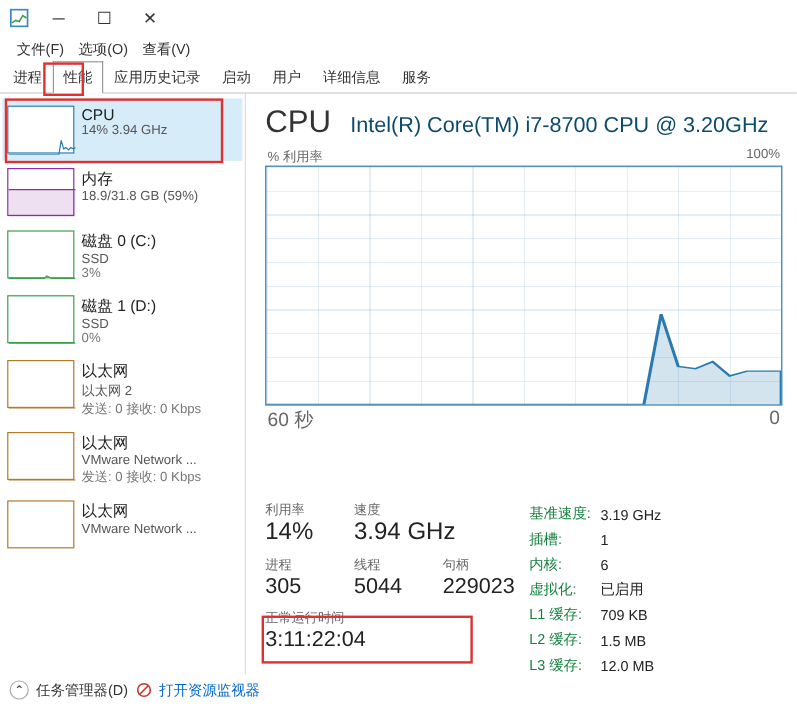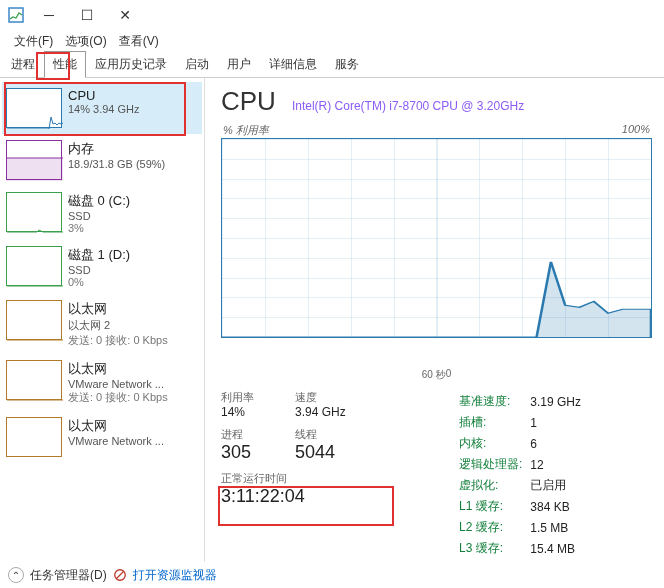--- a/index.html
+++ b/index.html
@@ -26,33 +26,33 @@
 .side-item.selected { background: #d6ecf8; }
 .thumb { width: 56px; height: 40px; border: 1px solid; flex-shrink: 0; position: relative; background: #fff; }
 .side-info .name { font-size: 13px; color: #222; }
 .side-info .sub { font-size: 11px; color: #555; }
 .side-info .sub2 { font-size: 11px; color: #777; }
 .highlight-cpu-item { position: absolute; left: 4px; top: 4px; width: 182px; height: 54px; border: 2px solid #e03030; pointer-events: none; }
 
 .detail { flex: 1; padding: 8px 12px 8px 16px; display: flex; flex-direction: column; position: relative; }
 .det-header { display: flex; align-items: baseline; gap: 16px; margin-bottom: 6px; }
 .det-header .big { font-size: 26px; font-weight: 300; }
-.det-header .model { font-size: 12px; color: #8b5cf6; flex: 1; }
-
-.chart-top { display: flex; justify-content: space-between; font-size: 11px; color: #666; padding: 0 2px; font-style: italic; }
+.det-header .model { font-size: 18px; color: #0c4a6e; flex: 1; }
+
+.chart-top { display: flex; justify-content: space-between; font-size: 11px; color: #666; padding: 0 2px; }
 .chart { width: 100%; height: 200px; border: 1px solid #2a7ab0; margin-bottom: 2px; position: relative; background-image: repeating-linear-gradient(to right, rgba(42,122,176,.13) 0, rgba(42,122,176,.13) 1px, transparent 1px, transparent 10%), repeating-linear-gradient(to bottom, rgba(42,122,176,.13) 0, rgba(42,122,176,.13) 1px, transparent 1px, transparent 10%); }
-.chart-bot { display: flex; justify-content: center; font-size: 10px; color: #666; padding: 0 2px; margin-bottom: 8px; margin-top: 28px; }
-
-.stats { display: flex; gap: 36px; }
+.chart-bot { display: flex; justify-content: space-between; font-size: 16px; color: #666; padding: 0 2px; margin-bottom: 8px; }
+
+.stats { display: flex; gap: 18px; margin-top: 48px; }
 .stats-left { width: 200px; position: relative; }
 .stat-row { display: flex; gap: 18px; margin-bottom: 8px; }
 .stat-block { min-width: 56px; }
 .stat-label { font-size: 11px; color: #666; }
 .stat-value { font-size: 18px; color: #222; }
-.stat-value.big { font-size: 12px; }
+.stat-value.big { font-size: 20px; }
 .uptime-label { font-size: 11px; color: #666; margin-top: 2px; }
 .uptime-val { font-size: 18px; color: #222; }
 .highlight-uptime { position: absolute; border: 2px solid #e03030; pointer-events: none; left: -3px; width: 176px; height: 40px; top: 96px; }
 
 .stats-right { font-size: 12px; }
 .stats-right table td { padding: 1px 6px 1px 0; font-size: 12px; color: #15803d; }
 .stats-right table td:last-child { color: #222; }
 
 .statusbar { height: 26px; display: flex; align-items: center; padding-left: 8px; gap: 6px; font-size: 12px; }
 .chevron { width: 16px; height: 16px; border: 1px solid #aaa; border-radius: 50%; display: flex; align-items: center; justify-content: center; font-size: 10px; }
@@ -216,20 +216,24 @@
         </div>
         <div class="stat-row">
           <div class="stat-block">
             <div class="stat-label">进程</div>
             <div class="stat-value">305</div>
           </div>
           <div class="stat-block">
             <div class="stat-label">线程</div>
             <div class="stat-value">5044</div>
           </div>
+          <div class="stat-block">
+            <div class="stat-label">句柄</div>
+            <div class="stat-value">229023</div>
+          </div>
         </div>
         <div class="uptime-label">正常运行时间</div>
         <div class="uptime-val">3:11:22:04</div>
         <div class="highlight-uptime"></div>
       </div>
 
       <div class="stats-right">
         <table>
           <tbody>
               <tr>
@@ -238,38 +242,34 @@
               </tr>
           <tr>
                 <td>插槽:</td>
                 <td>1</td>
               </tr>
           <tr>
                 <td>内核:</td>
                 <td>6</td>
               </tr>
           <tr>
-                <td>逻辑处理器:</td>
-                <td>12</td>
-              </tr>
-          <tr>
                 <td>虚拟化:</td>
                 <td>已启用</td>
               </tr>
           <tr>
                 <td>L1 缓存:</td>
-                <td>384 KB</td>
+                <td>709 KB</td>
               </tr>
           <tr>
                 <td>L2 缓存:</td>
                 <td>1.5 MB</td>
               </tr>
           <tr>
                 <td>L3 缓存:</td>
-                <td>15.4 MB</td>
+                <td>12.0 MB</td>
               </tr>
         </tbody>
           </table>
       </div>
     </div>
   </div>
 </div>
 
 <div class="statusbar">
   <span class="chevron">⌃</span>

